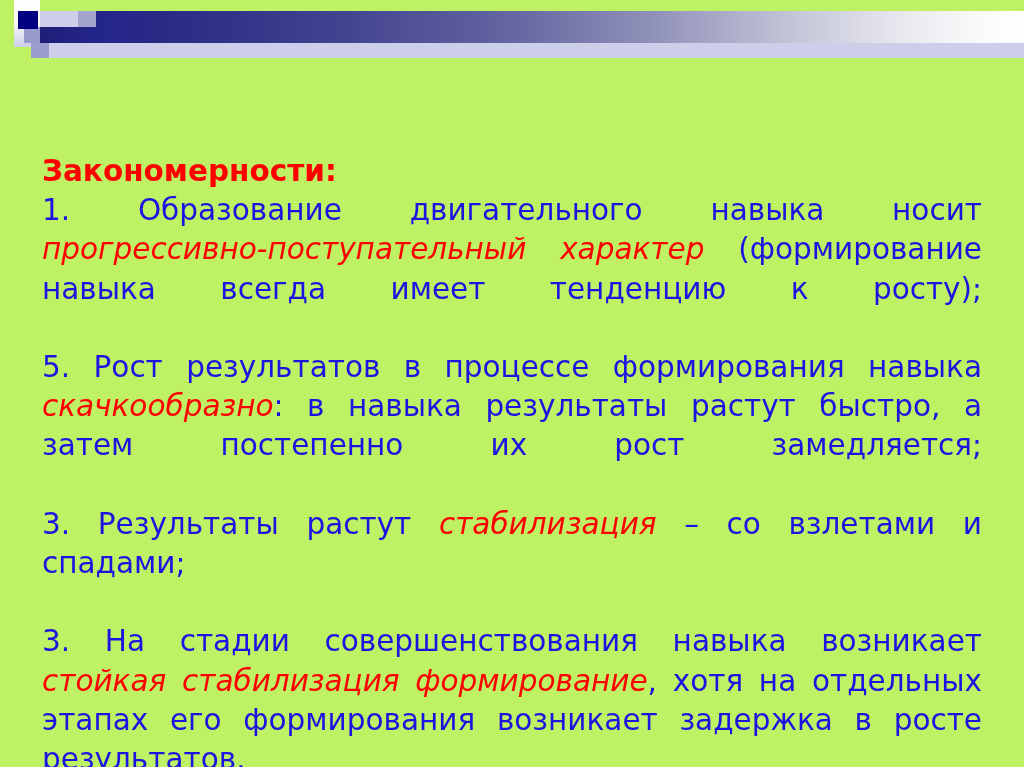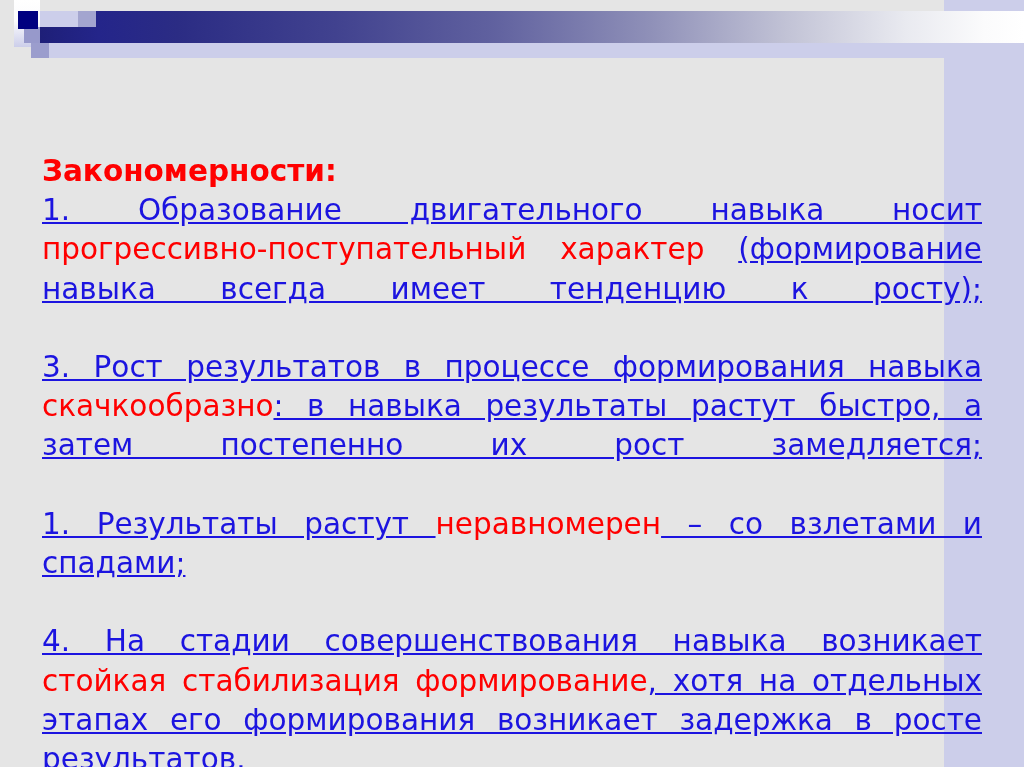--- a/index.html
+++ b/index.html
@@ -9,23 +9,23 @@
   body {
     width: 1024px;
     height: 767px;
     background: #ccceea;
     font-family: "DejaVu Sans", sans-serif;
     overflow: hidden;
   }
 
   .slide {
     position: relative;
-    width: 944px;
+    width: 1024px;
     height: 767px;
-    background: #e5e5e5;
+    background: #bef264;
     box-sizing: border-box;
   }
 
   
   .header-deco {
     position: absolute;
     left: 0;
     top: 0;
     width: 1024px;
     height: 60px;
@@ -128,24 +128,24 @@
     color: #1c14e0;
     font-family: "DejaVu Sans", sans-serif;
   }
   .title-line {
     color: #ff0000;
     font-weight: bold;
     text-align: left;
   }
   .red {
     color: #ff0000;
+    font-style: italic;
   }
   .blue {
     color: #1c14e0;
-    text-decoration: underline;
   }
   
   .para::after {
     content: "";
     display: inline-block;
     width: 100%;
   }
   .no-justify::after {
     display: none;
   }
@@ -165,20 +165,20 @@
     <div class="deco-sq-navy"></div>
     <div class="deco-under"></div>
   </div>
 
   <div class="content">
 
     <p class="para title-line no-justify">Закономерности:</p>
 
     <p class="para"><span class="blue">1.   Образование двигательного навыка носит </span><span class="red">прогрессивно-поступательный характер </span><span class="blue">(формирование навыка всегда имеет тенденцию к росту);</span></p>
 
-    <p class="para"><span class="blue">3. Рост результатов в процессе формирования навыка </span><span class="red">скачкообразно</span><span class="blue">: в навыка результаты растут быстро, а затем постепенно их рост замедляется;</span></p>
+    <p class="para"><span class="blue">5. Рост результатов в процессе формирования навыка </span><span class="red">скачкообразно</span><span class="blue">: в навыка результаты растут быстро, а затем постепенно их рост замедляется;</span></p>
 
-    <p class="para"><span class="blue">1. Результаты растут </span><span class="red">неравномерен</span><span class="blue"> – со взлетами и спадами;</span></p>
+    <p class="para"><span class="blue">3. Результаты растут </span><span class="red">стабилизация</span><span class="blue"> – со взлетами и спадами;</span></p>
 
-    <p class="para"><span class="blue">4. На стадии совершенствования навыка возникает </span><span class="red">стойкая стабилизация формирование</span><span class="blue">, хотя на отдельных этапах его формирования возникает задержка в росте результатов.</span></p>
+    <p class="para"><span class="blue">3. На стадии совершенствования навыка возникает </span><span class="red">стойкая стабилизация формирование</span><span class="blue">, хотя на отдельных этапах его формирования возникает задержка в росте результатов.</span></p>
 
   </div>
 </div>
 
 </body></html>

